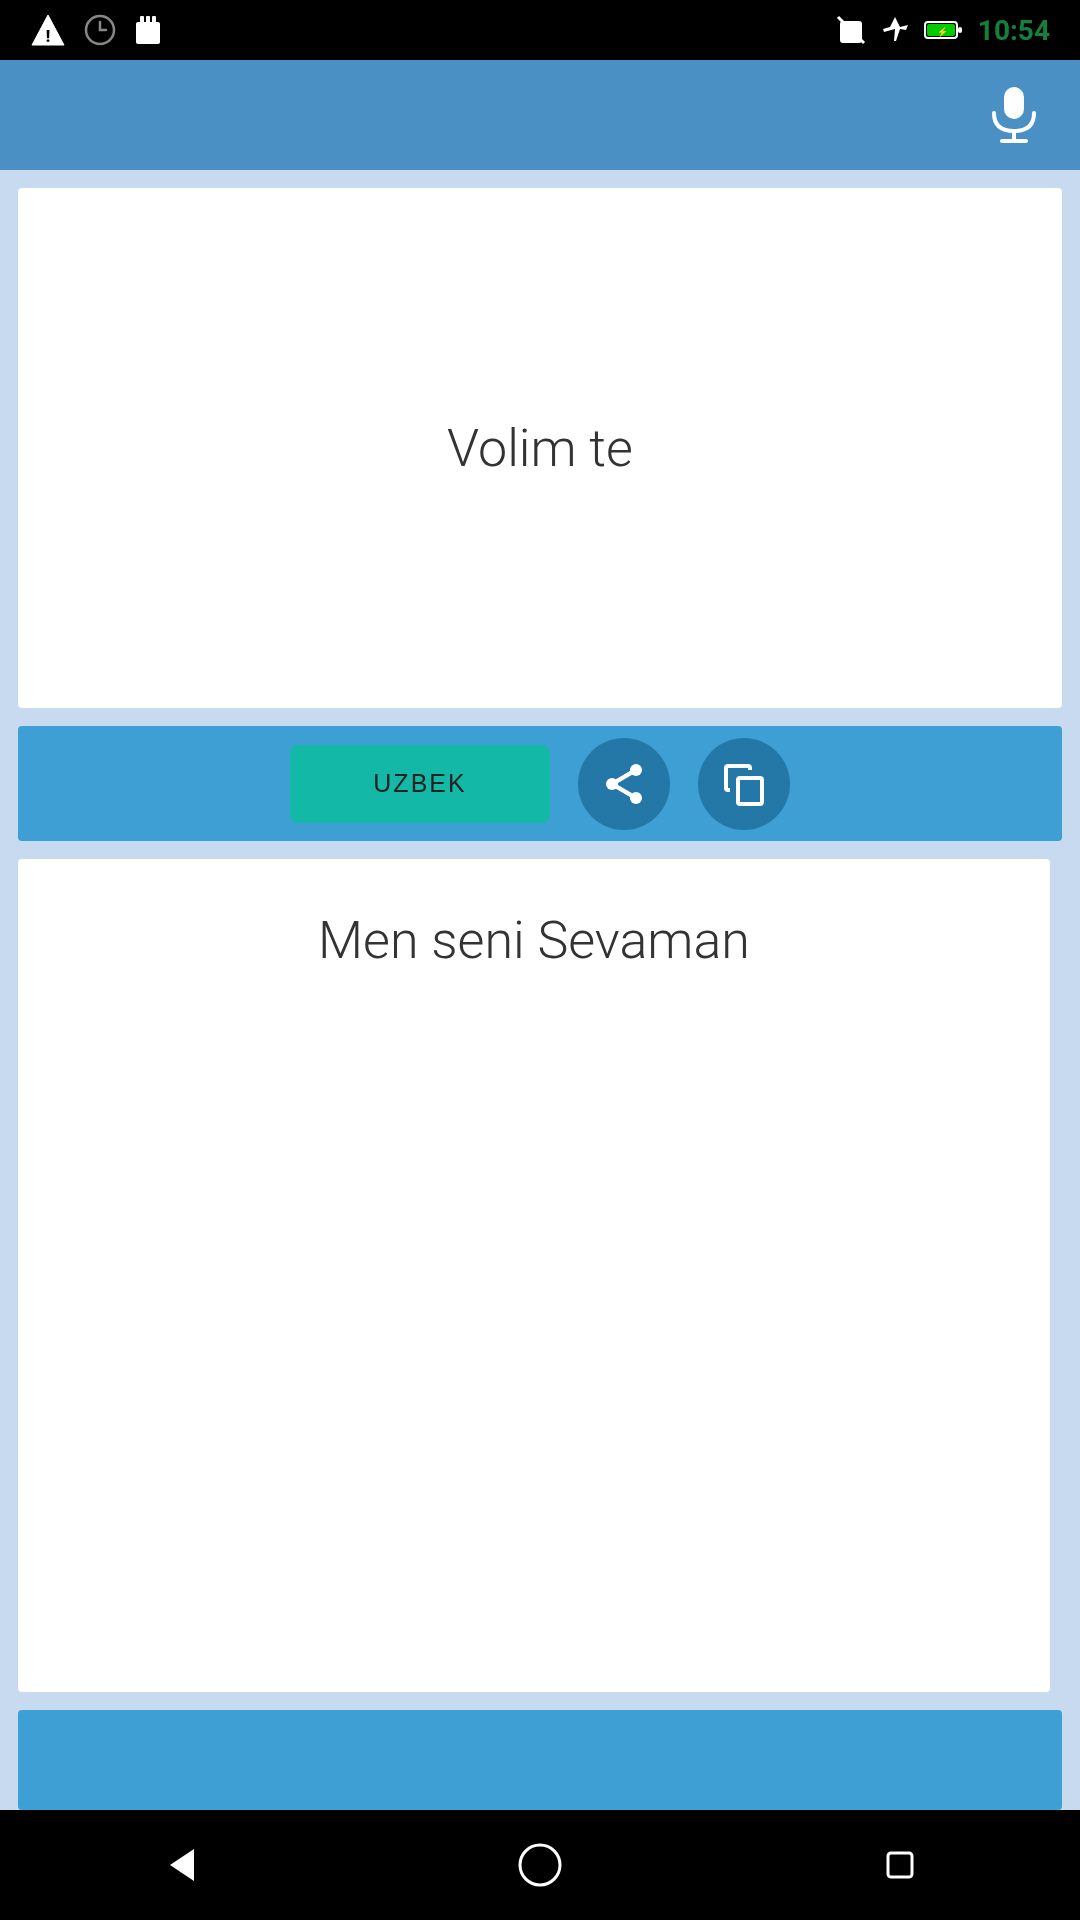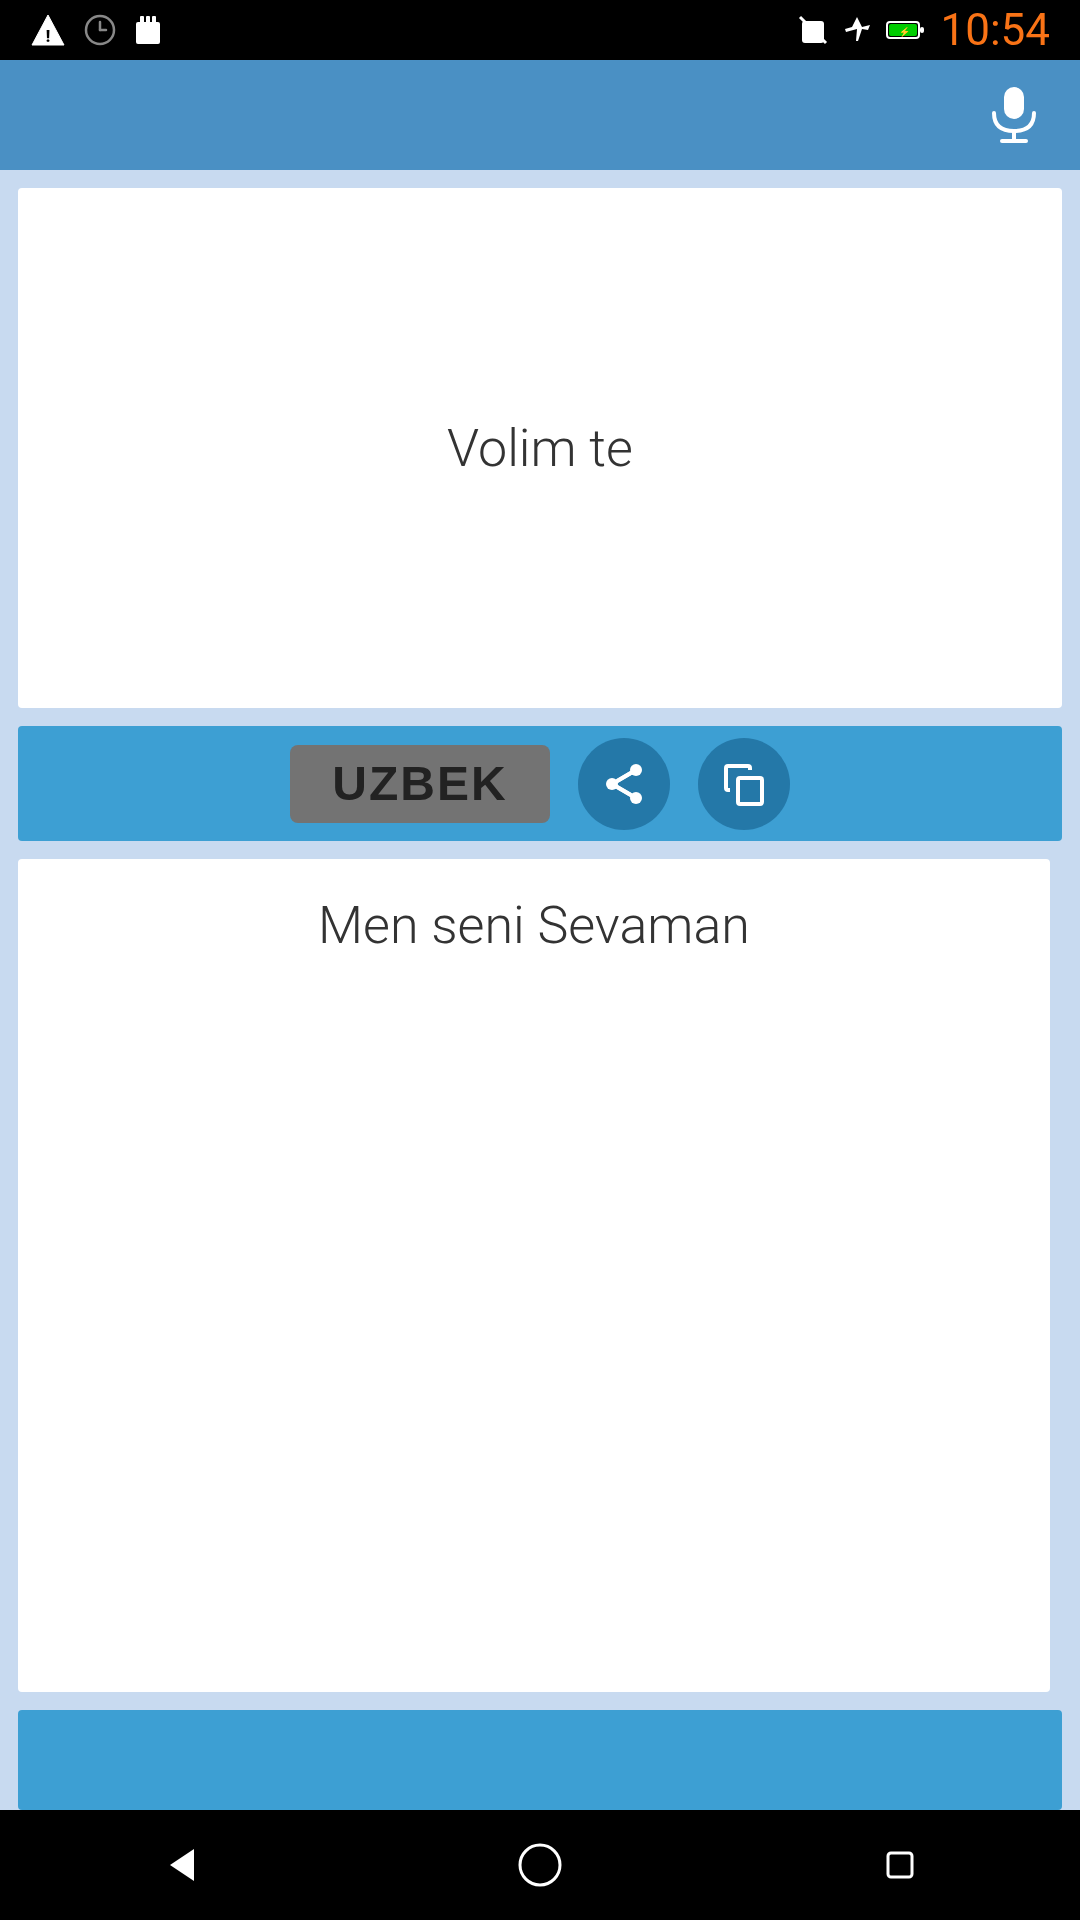--- a/index.html
+++ b/index.html
@@ -33,23 +33,23 @@
       gap: 18px;
     }
 
     .status-bar-right {
       display: flex;
       align-items: center;
       gap: 14px;
     }
 
     .status-time {
-      color: #f97316;
-      font-size: 44px;
-      font-weight: 400;
+      color: #15803d;
+      font-size: 28px;
+      font-weight: 700;
     }
 
     
     .app-header {
       width: 100%;
       height: 110px;
       background: #4a90c4;
       display: flex;
       align-items: center;
       justify-content: flex-end;
@@ -88,27 +88,27 @@
       height: 115px;
       margin: 18px 18px 0 18px;
       border-radius: 4px;
       display: flex;
       align-items: center;
       justify-content: center;
       gap: 28px;
     }
 
     .lang-btn {
-      background: #737373;
+      background: #14b8a6;
       border: none;
       border-radius: 8px;
       width: 260px;
       height: 78px;
-      font-size: 48px;
-      font-weight: 700;
+      font-size: 25px;
+      font-weight: 400;
       color: #222;
       letter-spacing: 2px;
       cursor: pointer;
     }
 
     .icon-btn {
       background: #2478a8;
       border: none;
       border-radius: 50%;
       width: 92px;
@@ -128,21 +128,21 @@
 
     
     .translation-panel {
       background: #fff;
       margin: 18px 30px 0 18px;
       flex: 1;
       border-radius: 4px;
       display: flex;
       align-items: flex-start;
       justify-content: center;
-      padding-top: 36px;
+      padding-top: 51px;
     }
 
     .translation-text {
       font-size: 52px;
       color: #333;
       font-weight: 300;
     }
 
     
     .bottom-accent {

